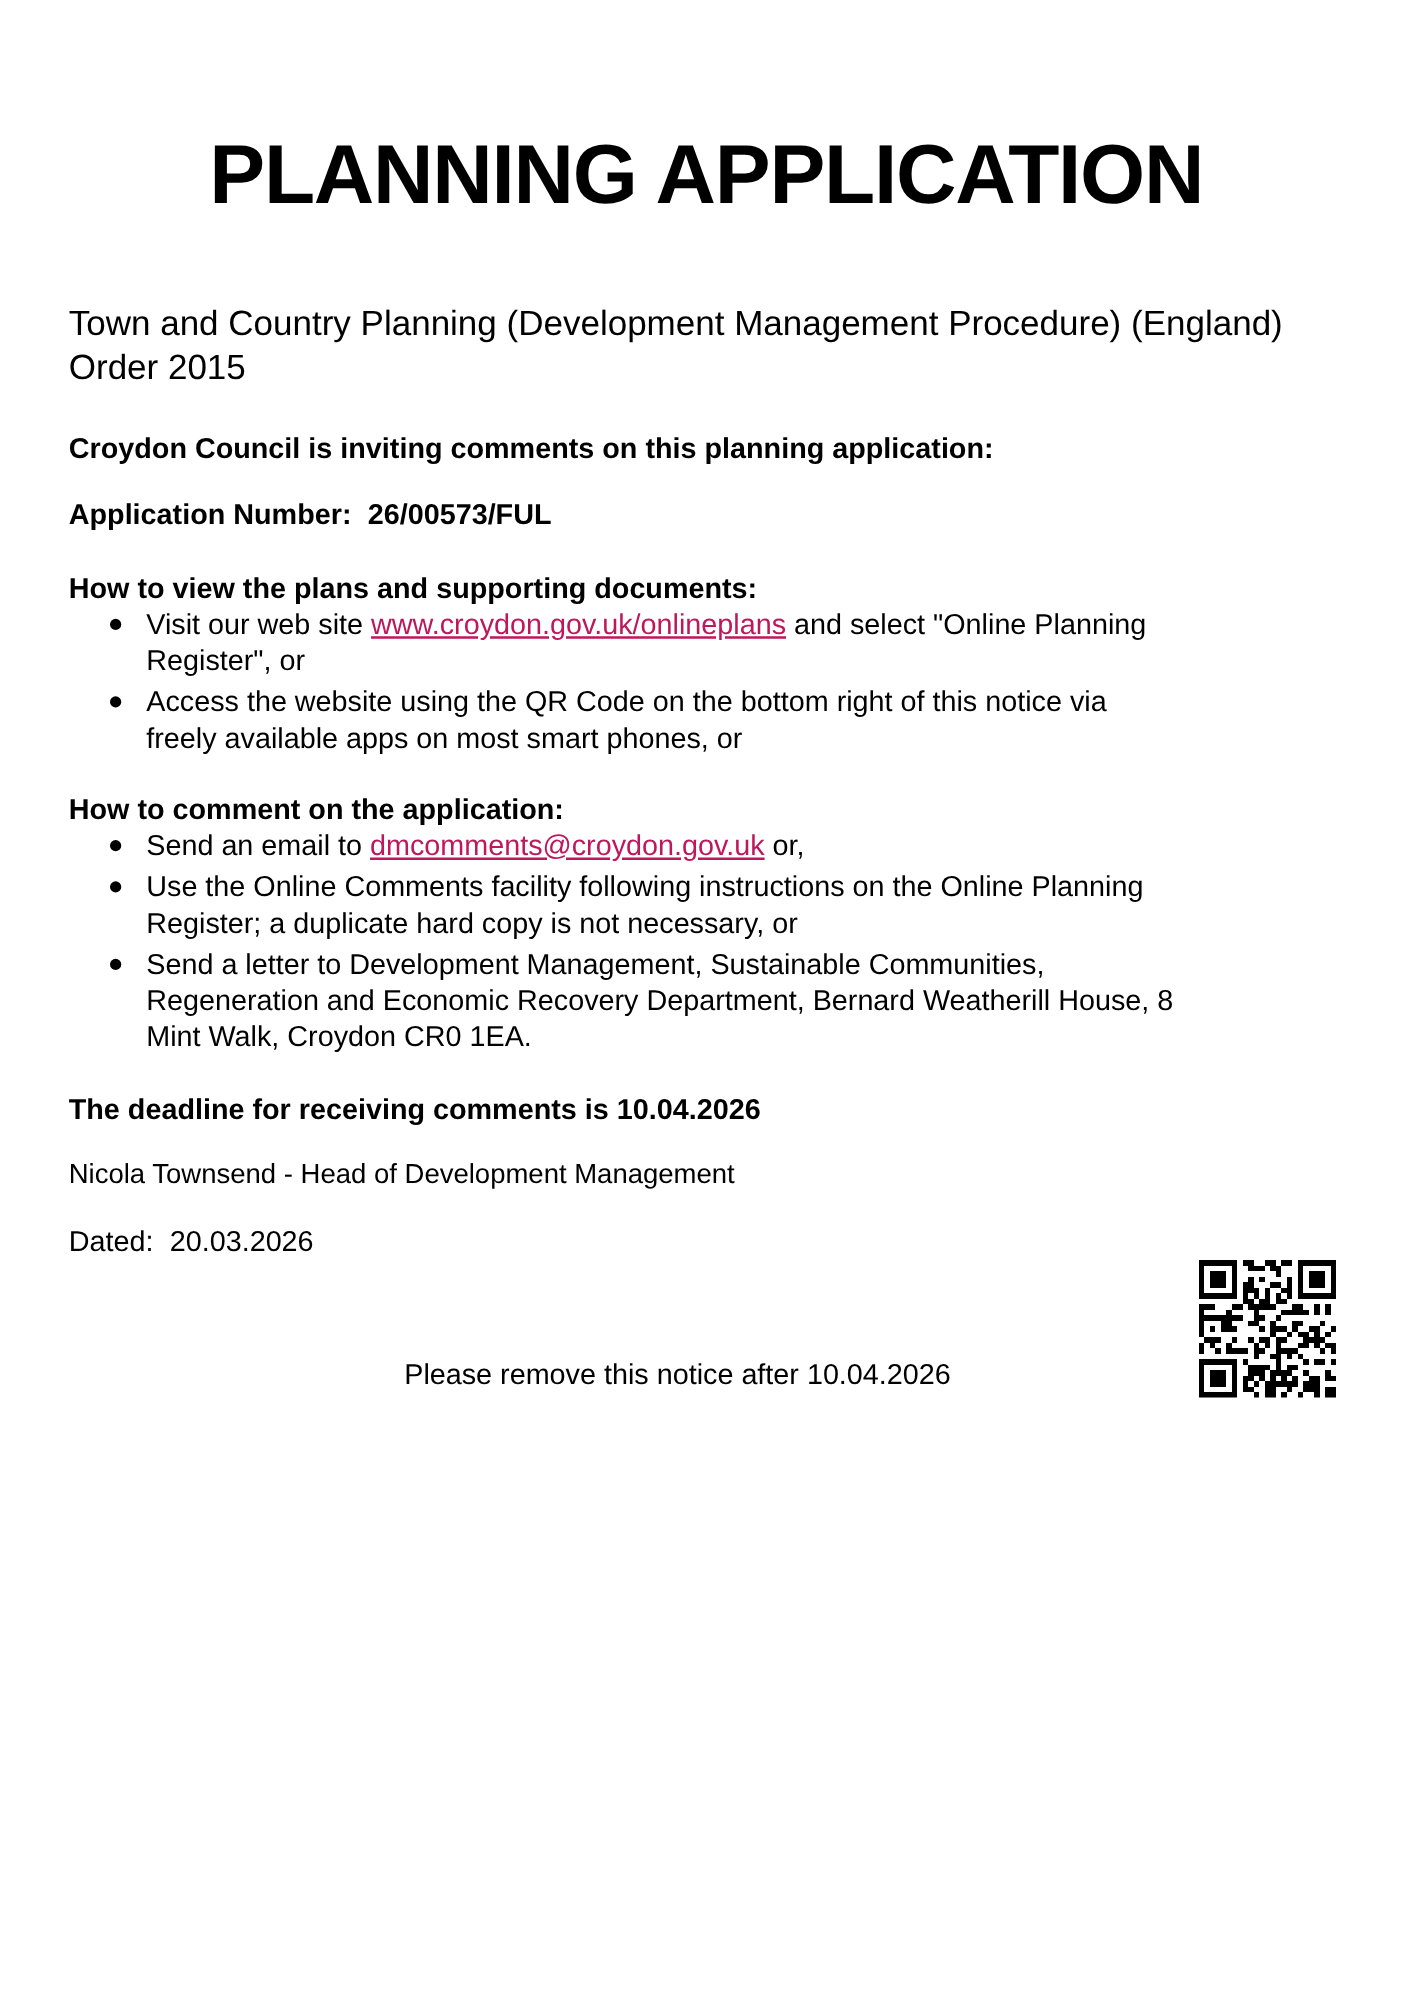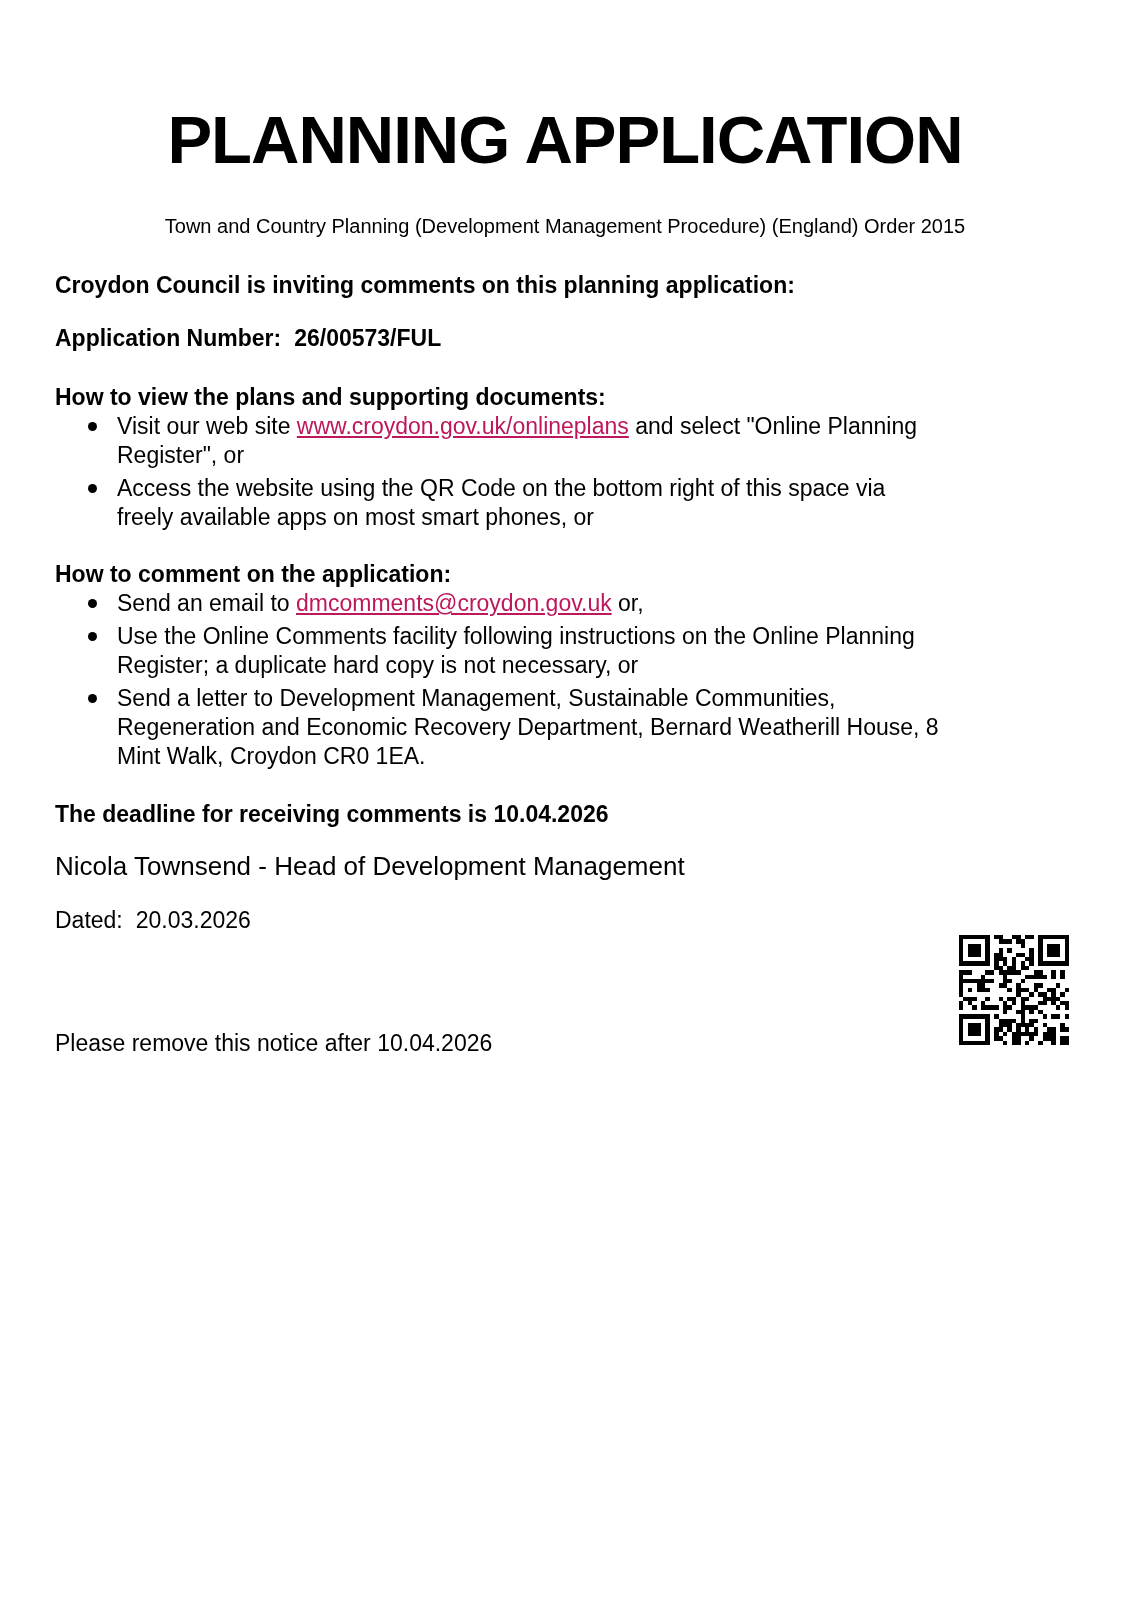--- a/index.html
+++ b/index.html
@@ -19,24 +19,23 @@
     margin: 0;
     padding-top: 106px;
     font-size: 67px;
     font-weight: bold;
     line-height: 1.0;
     text-align: center;
     letter-spacing: -1px;
     white-space: nowrap;
   }
   .subtitle {
-    margin-top: 41px;
-    font-size: 20px;
+    margin-top: 68px;
+    font-size: 28px;
     line-height: 1.26;
-    text-align: center;
   }
   .body-text { font-size: 23px; line-height: 29px; }
   .bold { font-weight: bold; }
   .intro      { margin-top: 32px; }
   .app-number { margin-top: 24px; }
   .gap-left   { margin-left: 13px; }
   .address    { margin-top: 27px; }
   .description { margin-top: 32px; white-space: pre-wrap; }
   .section-heading { margin-top: 30px; }
   .section-heading.second { margin-top: 28px; }
@@ -60,31 +59,32 @@
     height: 9px;
     border-radius: 50%;
     background: #000000;
   }
   a.doc-link, span.doc-link {
     color: #be185d;
     text-decoration: underline;
     cursor: pointer;
   }
   .deadline  { margin-top: 29px; }
-  .signatory { margin-top: 24px; font-size: 26px; line-height: 26px; }
+  .signatory { margin-top: 24px; font-size: 22px; line-height: 26px; }
   .dated     { margin-top: 27px; }
   .footer-area {
     position: relative;
     height: 200px;
   }
   .footer-note {
     position: absolute;
-    top: 94px;
+    top: 77px;
     left: 0;
     right: 46px;
+    text-align: center;
     font-size: 23px;
     line-height: 29px;
   }
   .qr {
     position: absolute;
     top: 0px;
     right: 6px;
     width: 110px;
     height: 110px;
   }
@@ -105,21 +105,21 @@
     <span>Application Number:</span><span class="gap-left">26/00573/FUL</span>
   </div>
 
 
 
   <div class="body-text bold section-heading">How to view the plans and supporting documents:</div>
 
   <ul class="bullets body-text">
     <li><span>Visit our web site </span><a class="doc-link">www.croydon.gov.uk/onlineplans</a><span> and select "Online Planning
 Register", or</span></li>
-    <li>Access the website using the QR Code on the bottom right of this space via
+    <li>Access the website using the QR Code on the bottom right of this notice via
 freely available apps on most smart phones, or</li>
   </ul>
 
   <div class="body-text bold section-heading second">How to comment on the application:</div>
 
   <ul class="bullets body-text">
     <li><span>Send an email to </span><a class="doc-link">dmcomments@croydon.gov.uk</a><span> or,</span></li>
     <li>Use the Online Comments facility following instructions on the Online Planning
 Register; a duplicate hard copy is not necessary, or</li>
     <li>Send a letter to Development Management, Sustainable Communities,

